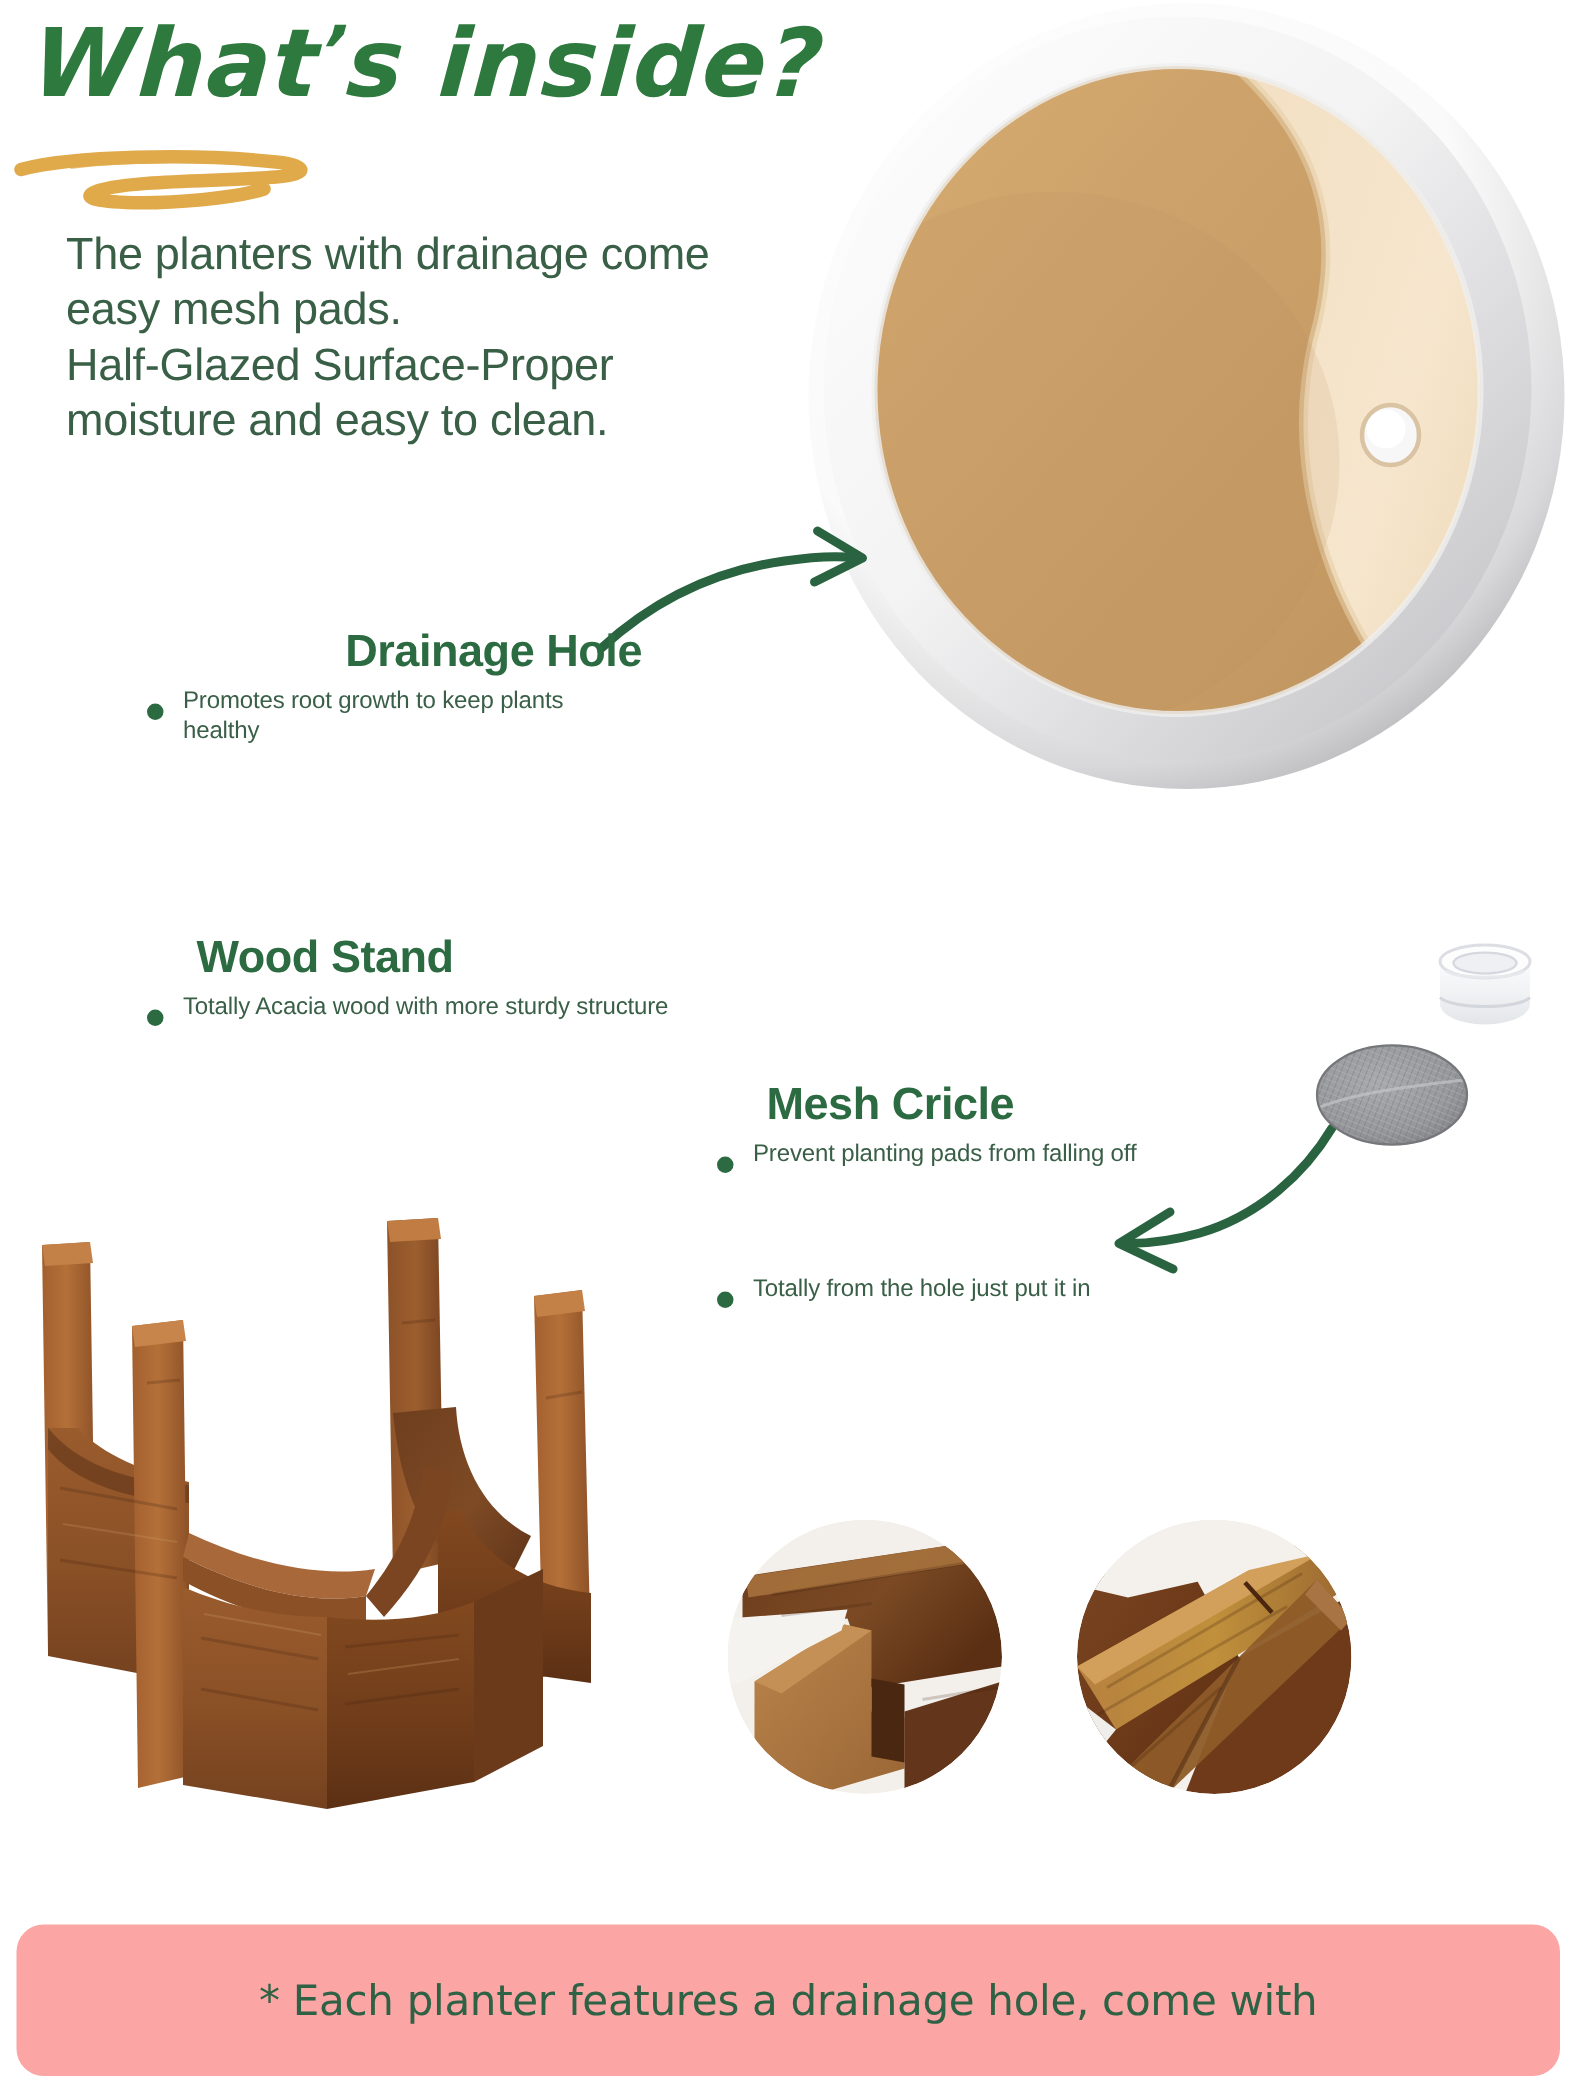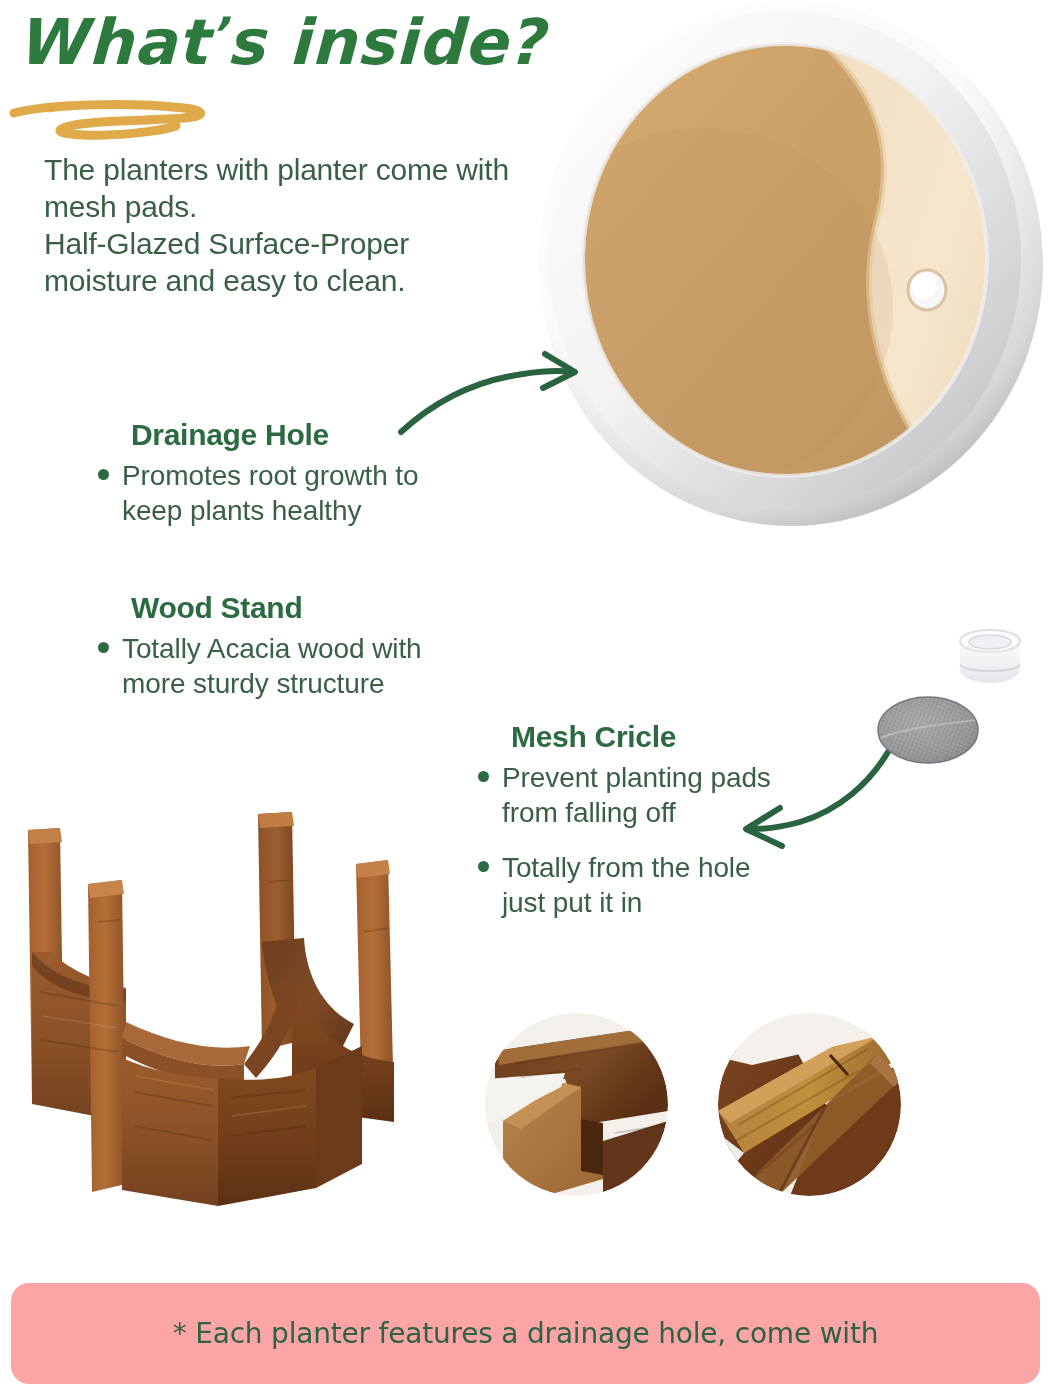--- a/index.html
+++ b/index.html
@@ -72,29 +72,29 @@
   }
   .bullet {
     width: 11px;
     height: 11px;
     border-radius: 50%;
     background: #2C6B41;
     flex: 0 0 auto;
     margin-top: 11px;
   }
   .feature-text {
-    font-size: 28px;
+    font-size: 16px;
     line-height: 1.26;
     color: #3A5F47;
     letter-spacing: -0.1px;
   }
 
   #feat-drainage { left: 98px; top: 418px; width: 330px; }
-  #feat-drainage .feature-title { margin-left: 33px; }
-  #feat-wood { left: 98px; top: 591px; width: 350px; }
+  #feat-drainage .feature-title { margin-left: 33px; text-align: right; }
+  #feat-wood { left: 98px; top: 622px; width: 350px; }
   #feat-wood .feature-title { margin-left: 33px; }
   #feat-mesh { left: 478px; top: 720px; width: 300px; }
   #feat-mesh .feature-title { margin-left: 33px; }
   #feat-plug { left: 478px; top: 850px; width: 310px; }
   #feat-plug .feature-title { margin-left: 33px; }
 
   
   .arrow { position: absolute; }
   #arrow-to-planter { left: 395px; top: 348px; width: 200px; height: 90px; }
   #arrow-to-mesh    { left: 728px; top: 742px; width: 170px; height: 112px; }
@@ -154,21 +154,21 @@
 
   <div class="title">
     <span>What</span><span class="apos">’</span><span>s inside?</span>
   </div>
 
   <svg class="title-underline" viewBox="0 0 216 46">
     <path d="M6 17 C 40 8, 120 6, 176 12 C 196 14, 200 20, 176 22 C 140 25, 80 24, 58 31 C 46 35, 52 38, 76 39 C 106 40, 150 36, 168 30" fill="none" stroke="#E0A94A" stroke-width="9" stroke-linecap="round"></path>
     <path d="M40 14 C 80 9, 140 9, 174 13" fill="none" stroke="#E0A94A" stroke-width="5" stroke-linecap="round" opacity="0.75"></path>
   </svg>
 
-  <div class="intro intro-1">The planters with planter come with mesh pads.</div>
+  <div class="intro intro-1">The planters with drainage come easy mesh pads.</div>
   <div class="intro intro-2">Half-Glazed Surface-Proper moisture and easy to clean.</div>
 
   <svg id="planter" viewBox="0 0 528 570">
     <defs>
       <radialGradient id="potOuterG" cx="38%" cy="30%" r="78%">
         <stop offset="0%" stop-color="#FFFFFF"></stop>
         <stop offset="62%" stop-color="#FAFAFA"></stop>
         <stop offset="86%" stop-color="#D8D8DA"></stop>
         <stop offset="100%" stop-color="#AFAFB3"></stop>
       </radialGradient>

